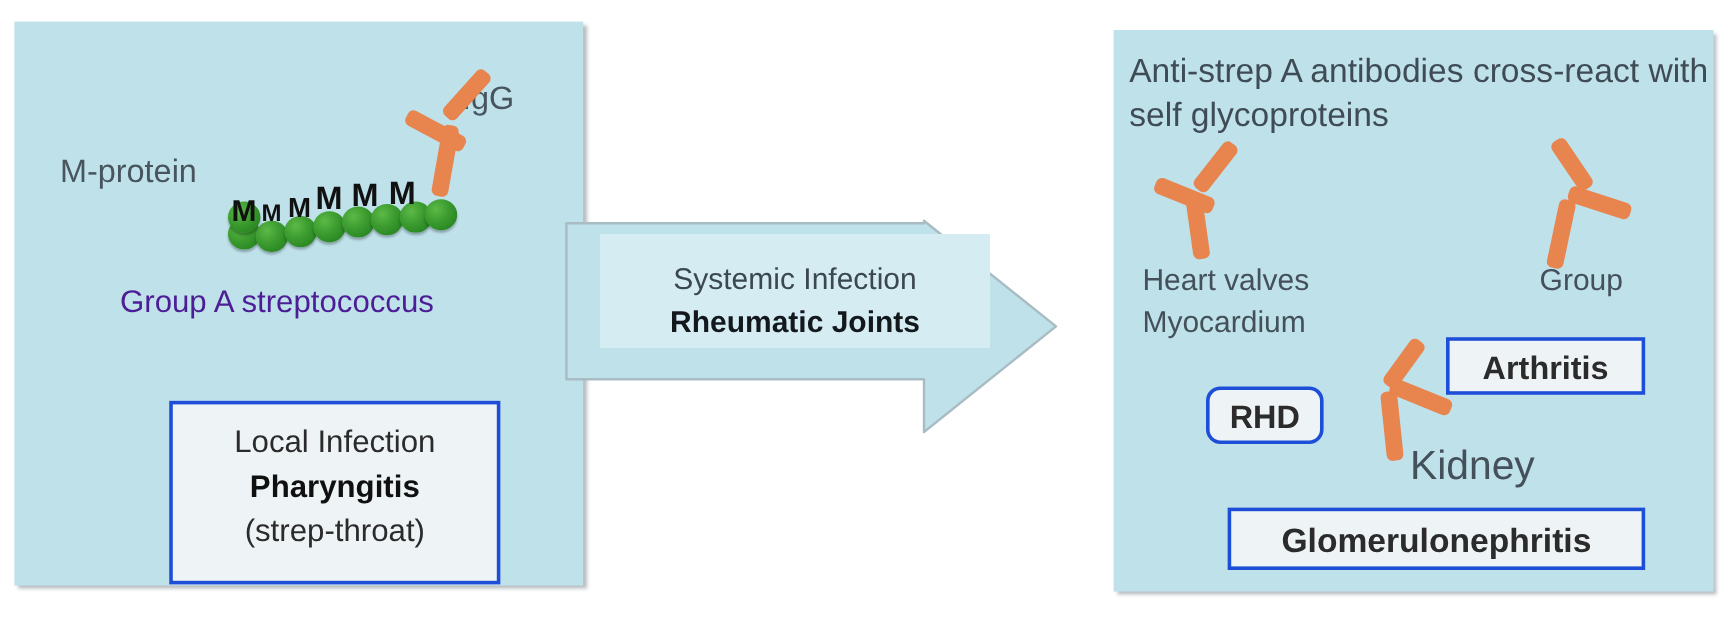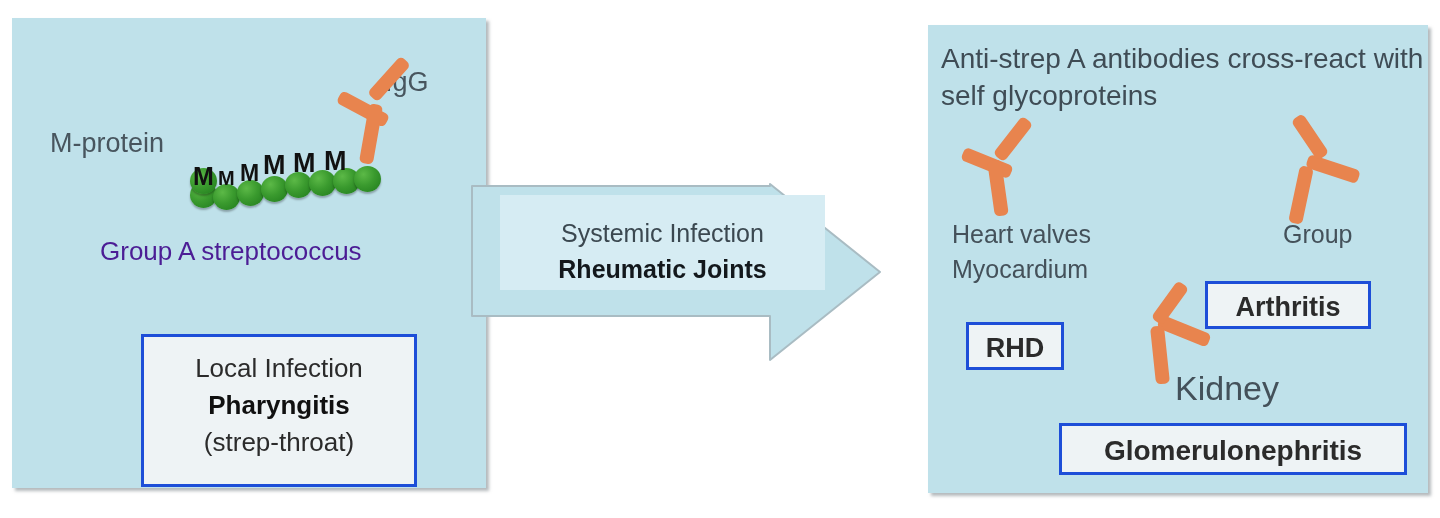--- a/index.html
+++ b/index.html
@@ -176,46 +176,46 @@
     top: 220px;
     font-size: 25px;
   }
   #label-kidney {
     left: 1175px;
     top: 368px;
     font-size: 34px;
   }
 
   #box-rhd {
-    left: 966px;
+    left: 1005px;
     top: 322px;
     width: 98px;
     height: 48px;
     font-size: 27px;
     font-weight: 700;
     line-height: 46px;
+    border-radius: 12px;
   }
   #box-arthritis {
     left: 1205px;
     top: 281px;
     width: 166px;
     height: 48px;
     font-size: 27px;
     font-weight: 700;
     line-height: 46px;
   }
   #box-glomerulonephritis {
     left: 1023px;
     top: 423px;
     width: 348px;
     height: 52px;
     font-size: 28px;
     font-weight: 700;
     line-height: 50px;
-    margin-left: 36px;
   }
 </style>
 </head>
 <body>
 
 <div id="stage">
 
   <div id="panel-left" class="panel">
 
     <span class="txt" id="label-m-protein" style="position:absolute;">M-protein</span>

